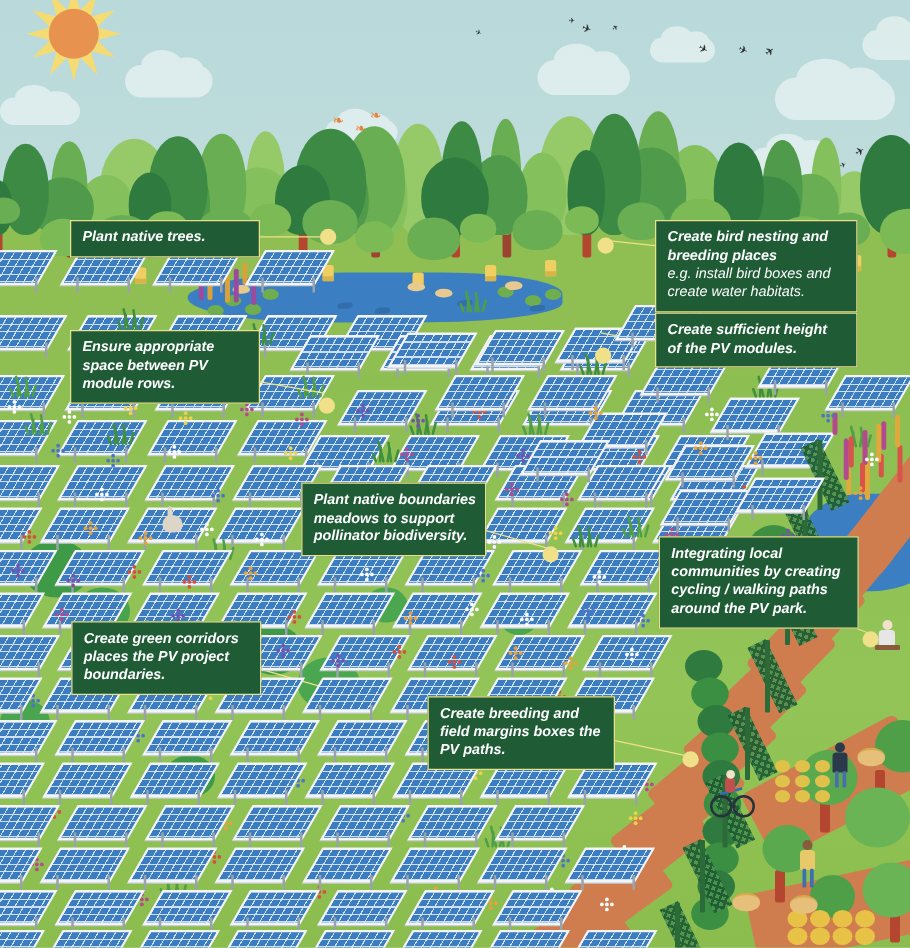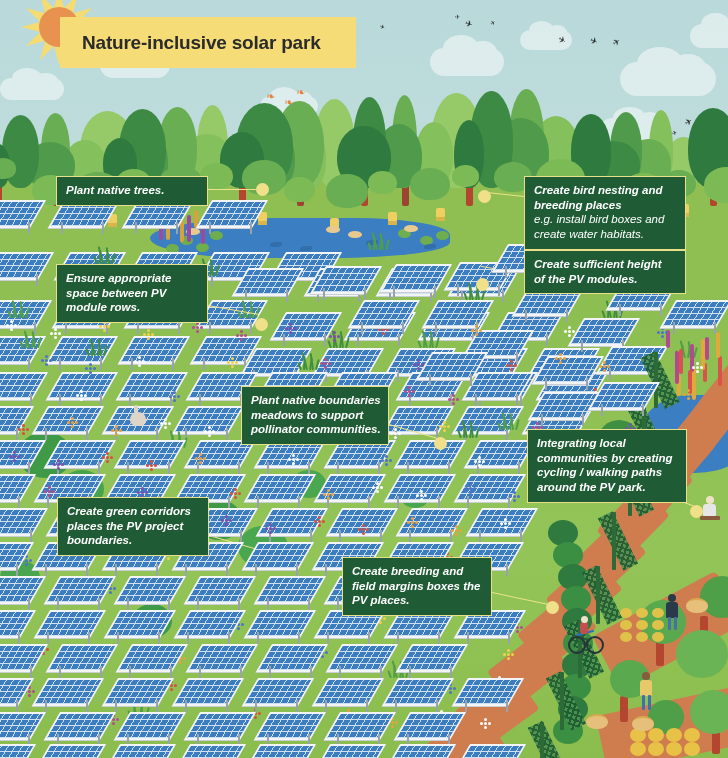--- a/index.html
+++ b/index.html
@@ -2291,23 +2291,20 @@
       <div style="position: absolute; left: 700px; top: 496px; width: 22px; height: 26px; z-index: 36;">
         <div class="p-head" style="left:6px;top:0;width:8px;height:8px;background:#f0e2c8;"></div>
         <div class="p-body" style="left:3px;top:8px;width:13px;height:12px;background:#e6e6e6;"></div>
         <div style="position:absolute;left:0;top:20px;width:20px;height:4px;background:#8a5a3c;border-radius:1px;"></div>
       </div>
       <div class="basket" style="left: 686px; top: 598px; width: 22px; height: 13px; z-index: 35;"></div>
       <div class="basket" style="left: 586px; top: 714px; width: 22px; height: 13px; z-index: 35;"></div>
       <div class="basket" style="left: 632px; top: 716px; width: 22px; height: 13px; z-index: 35;"></div>
     </div>
 
-  <div class="title-banner">
-    <span>Nature-inclusive solar park</span>
-  </div>
 
   <div id="callouts">
       <div class="callout" style="left: 56px; top: 176px; width: 152px;">
         <span class="ln">Plant native trees.</span>
       </div>
       <div class="leader" style="left: 208px; top: 189px; width: 54px; transform: rotate(0deg);"></div>
       <div class="dot" style="left: 256px; top: 183px;"></div>
       <div class="callout" style="left: 56px; top: 264px; width: 152px;">
         <span class="ln">Ensure appropriate</span>
         <span class="ln">space between PV</span>
@@ -2325,21 +2322,21 @@
       <div class="dot" style="left: 478px; top: 190px;"></div>
       <div class="callout" style="left: 524px; top: 250px; width: 162px;">
         <span class="ln">Create sufficient height</span>
         <span class="ln">of the PV modules.</span>
       </div>
       <div class="leader" style="left: 516px; top: 272px; width: 36px; transform: rotate(190deg);"></div>
       <div class="dot" style="left: 476px; top: 278px;"></div>
       <div class="callout" style="left: 241px; top: 386px; width: 148px;">
         <span class="ln">Plant native boundaries</span>
         <span class="ln">meadows to support</span>
-        <span class="ln">pollinator communities.</span>
+        <span class="ln">pollinator biodiversity.</span>
       </div>
       <div class="leader" style="left: 389px; top: 424px; width: 50px; transform: rotate(16deg);"></div>
       <div class="dot" style="left: 434px; top: 437px;"></div>
       <div class="callout" style="left: 527px; top: 429px; width: 160px;">
         <span class="ln">Integrating local</span>
         <span class="ln">communities by creating</span>
         <span class="ln">cycling / walking paths</span>
         <span class="ln">around the PV park.</span>
       </div>
       <div class="leader" style="left: 655px; top: 490px; width: 42px; transform: rotate(22deg);"></div>
@@ -2347,19 +2344,19 @@
       <div class="callout" style="left: 57px; top: 497px; width: 152px;">
         <span class="ln">Create green corridors</span>
         <span class="ln">places the PV project</span>
         <span class="ln">boundaries.</span>
       </div>
       <div class="leader" style="left: 209px; top: 535px; width: 52px; transform: rotate(16deg);"></div>
       <div class="dot" style="left: 256px; top: 552px;"></div>
       <div class="callout" style="left: 342px; top: 557px; width: 150px;">
         <span class="ln">Create breeding and</span>
         <span class="ln">field margins boxes the</span>
-        <span class="ln">PV places.</span>
+        <span class="ln">PV paths.</span>
       </div>
       <div class="leader" style="left: 492px; top: 592px; width: 58px; transform: rotate(12deg);"></div>
       <div class="dot" style="left: 546px; top: 601px;"></div>
     </div>
 
 </div>
 
 </body></html>

